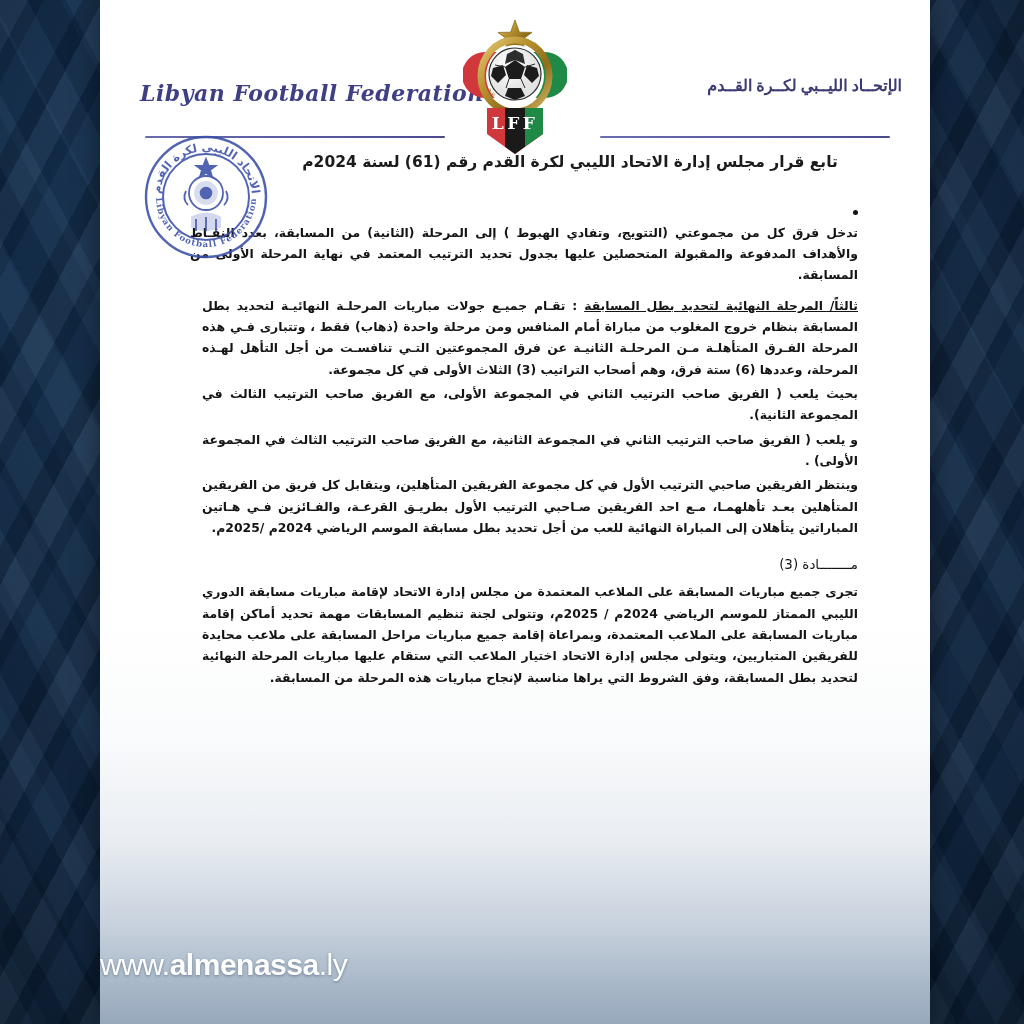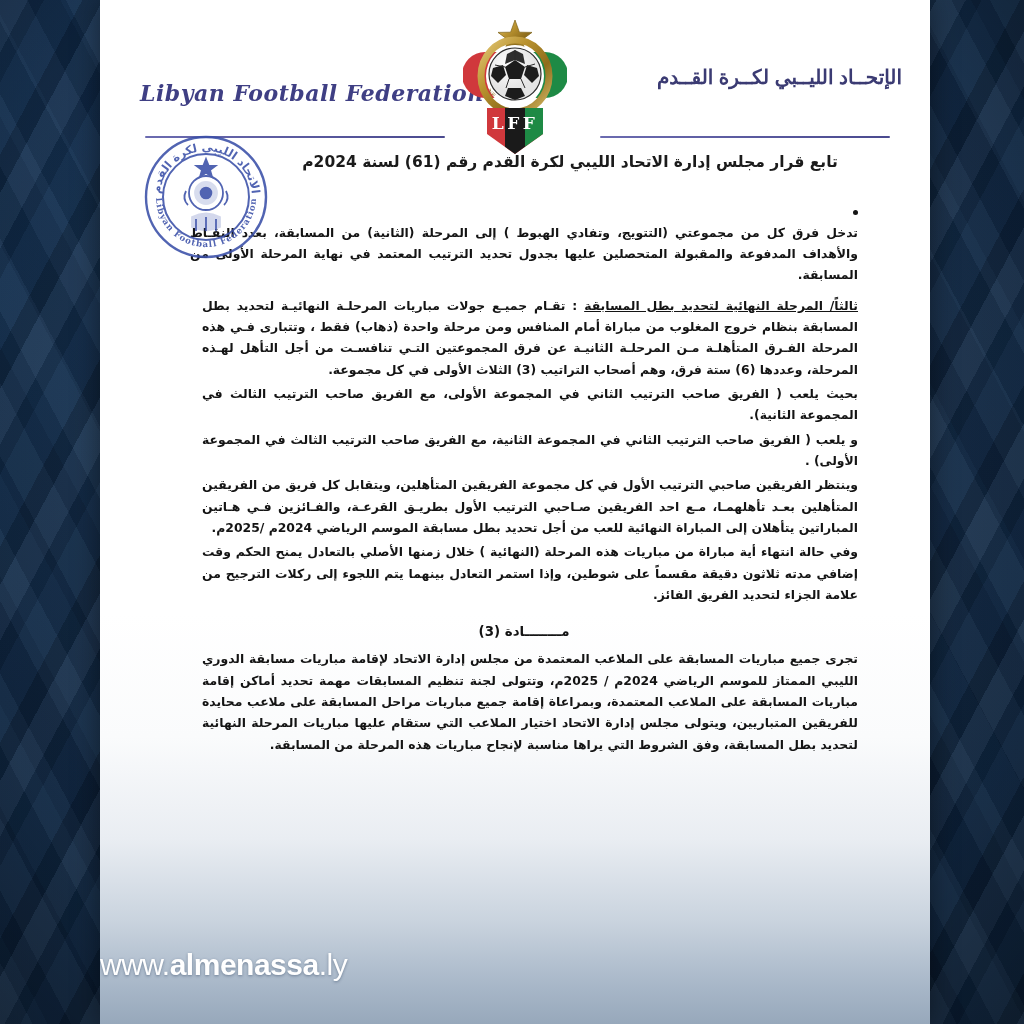--- a/index.html
+++ b/index.html
@@ -64,23 +64,23 @@
     box-shadow:0 0 26px rgba(0,0,0,.45);
     overflow:hidden;
   }
 
   
   #header{
     position:relative;
     height:150px;
   }
   .hdr-ar{
-    position:absolute; right:28px; top:65px;
-    font-family:Liberation Sans, sans-serif;
-    font-size:20px; font-weight:bold;
+    position:absolute; right:28px; top:76px;
+    font-family:Liberation Serif, serif;
+    font-size:16px; font-weight:bold;
     color:#3b3b73; letter-spacing:-0.5px;
     direction:rtl; white-space:nowrap;
   }
   .hdr-en{
     position:absolute; left:40px; top:80px;
     font-family:"DejaVu Serif", serif;
     font-style:italic; font-weight:bold;
     font-size:22px; color:#3f3f84;
     letter-spacing:.5px; white-space:nowrap;
   }
@@ -140,22 +140,22 @@
   .bullet-dot{
     flex:0 0 auto;
     width:5px; height:5px; border-radius:50%;
     background:#141414; margin-top:9px;
   }
   .bullet-text{ flex:1 1 auto; text-align:justify; }
 
   .underlined-lead{ text-decoration:underline; }
 
   .article-head{
-    text-align:center;
-    font-weight:bold;
+    text-align:right;
+    font-weight:normal;
     font-size:13.4px;
     margin:15px 0 5px;
     letter-spacing:.3px;
   }
 
   .para{ text-align:justify; }
 
   
   #watermark{
     position:absolute; left:0; right:0; bottom:42px;
@@ -276,21 +276,20 @@
       <span class="bullet-text">تدخل فرق كل من مجموعتي (التتويج، وتفادي الهبوط ) إلى المرحلة (الثانية) من المسابقة، بعدد النقـاط والأهداف المدفوعة والمقبولة المتحصلين عليها بجدول تحديد الترتيب المعتمد في نهاية المرحلة الأولى من المسابقة.</span>
     </div>
 
     <p class="para">
       <span class="underlined-lead">ثالثاً/ المرحلة النهائية لتحديد بطل المسابقة</span><span> : تقـام جميـع جولات مباريات المرحلـة النهائيـة لتحديد بطل المسابقة بنظام خروج المغلوب من مباراة أمام المنافس ومن مرحلة واحدة (ذهاب) فقط ، وتتبارى فـي هذه المرحلة الفـرق المتأهلـة مـن المرحلـة الثانيـة عن فرق المجموعتين التـي تنافسـت من أجل التأهل لهـذه المرحلة، وعددها (6) ستة فرق، وهم أصحاب التراتيب (3) الثلاث الأولى في كل مجموعة.</span>
     </p>
 
     <p class="para">بحيث يلعب ( الفريق صاحب الترتيب الثاني في المجموعة الأولى، مع الفريق صاحب الترتيب الثالث في المجموعة الثانية).</p>
     <p class="para">و يلعب ( الفريق صاحب الترتيب الثاني في المجموعة الثانية، مع الفريق صاحب الترتيب الثالث في المجموعة الأولى) .</p>
     <p class="para">وينتظر الفريقين صاحبي الترتيب الأول في كل مجموعة الفريقين المتأهلين، ويتقابل كل فريق من الفريقين المتأهلين بعـد تأهلهمـا، مـع احد الفريقين صـاحبي الترتيب الأول بطريـق القرعـة، والفـائزين فـي هـاتين المباراتين يتأهلان إلى المباراة النهائية للعب من أجل تحديد بطل مسابقة الموسم الرياضي 2024م /2025م.</p>
-    <p class="para">وفي حالة انتهاء أية مباراة من مباريات هذه المرحلة (النهائية ) خلال زمنها الأصلي بالتعادل يمنح الحكم وقت إضافي مدته ثلاثون دقيقة مقسماً على شوطين، وإذا استمر التعادل بينهما يتم اللجوء إلى ركلات الترجيح من علامة الجزاء لتحديد الفريق الفائز.</p>
 
     <div class="article-head">مــــــــادة (3)</div>
 
     <p class="para">تجرى جميع مباريات المسابقة على الملاعب المعتمدة من مجلس إدارة الاتحاد لإقامة مباريات مسابقة الدوري الليبي الممتاز للموسم الرياضي 2024م / 2025م، وتتولى لجنة تنظيم المسابقات مهمة تحديد أماكن إقامة مباريات المسابقة على الملاعب المعتمدة، وبمراعاة إقامة جميع مباريات مراحل المسابقة على ملاعب محايدة للفريقين المتباريين، ويتولى مجلس إدارة الاتحاد اختيار الملاعب التي ستقام عليها مباريات المرحلة النهائية لتحديد بطل المسابقة، وفق الشروط التي يراها مناسبة لإنجاح مباريات هذه المرحلة من المسابقة.</p>
   </div>
 
   <div id="watermark">
     <span class="lt">www.</span><b>almenassa</b><span class="lt">.ly</span>
   </div>
 

